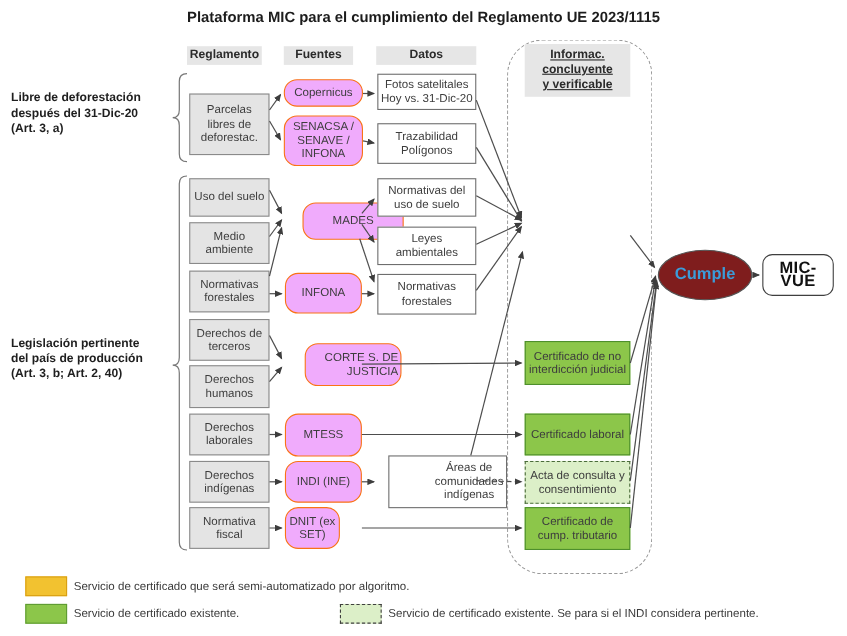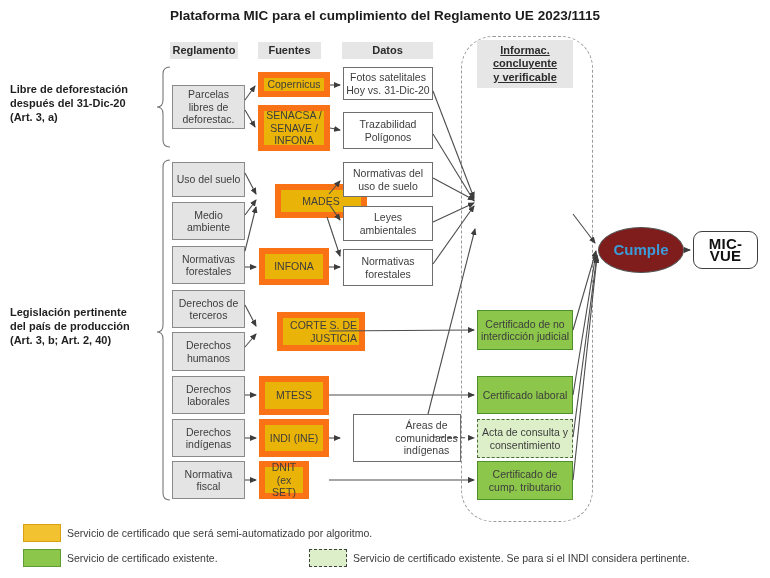--- a/index.html
+++ b/index.html
@@ -5,21 +5,21 @@
   html,body{margin:0;padding:0;background:#fff;}
   #canvas{position:relative;width:770px;height:578px;background:#fff;
     font-family:"Liberation Sans", sans-serif;overflow:hidden;}
   #title{position:absolute;top:8px;left:0;width:770px;text-align:center;
     font-size:13.5px;font-weight:bold;color:#1c1c1c;}
   .box{position:absolute;box-sizing:border-box;display:flex;align-items:center;
     justify-content:center;text-align:center;font-size:10.5px;line-height:12.5px;
     color:#3d3d3d;white-space:pre-line;padding:2px;}
   .hdr{background:#e6e6e6;font-weight:bold;color:#2b2b2b;font-size:11px;line-height:13.5px;}
   .req{background:#e4e4e4;border:1px solid #8a8a8a;}
-  .src{background:#eab308;border:6px solid #f97316;border-radius:0;}
+  .src{background:#f0abfc;border:1px solid #f97316;border-radius:12px;}
   .dat{background:#fff;border:1px solid #6e6e6e;}
   .cert-yellow{background:var(--yellow,#F2C230);border:1.3px solid #9c7e12;}
   .cert-green{background:var(--green,#8CC64A);border:1.3px solid #4E8F2C;}
   .cert-light{background:var(--light_green,#DCEFC8);border:1.5px dashed #4a6b3a;}
   .glabel{position:absolute;font-weight:bold;font-size:11px;line-height:14px;
     color:#1f1f1f;white-space:pre-line;}
   .ellipse{border-radius:50%;background:#7f1d1d;border:1.4px solid #555;
     font-weight:bold;font-size:15px;color:var(--blue,#3B9CD9);}
   .micvue{background:#fff;border:1.6px solid #3f3f3f;border-radius:9px;
     font-weight:bold;font-size:15px;color:#111;letter-spacing:.3px;}
@@ -47,21 +47,21 @@
 concluyente
 y verificable</div>
 
   <div class="glabel" style="left:10px;top:82px;width:145px;">Libre de deforestación
 después del 31-Dic-20
 (Art. 3, a)</div>
   <div class="glabel" style="left:10px;top:305px;width:148px;">Legislación pertinente
 del país de producción
 (Art. 3, b; Art. 2, 40)</div>
 
-  <div class="box req" style="left:172px;top:85px;width:73px;height:44px;">Parcelas libres de deforestac.</div>
+  <div class="box req" style="left:172px;top:85px;width:73px;height:56px;">Parcelas libres de deforestac.</div>
   <div class="box req" style="left:172px;top:162px;width:73px;height:35px;">Uso del suelo</div>
   <div class="box req" style="left:172px;top:202px;width:73px;height:38px;">Medio ambiente</div>
   <div class="box req" style="left:172px;top:246px;width:73px;height:38px;">Normativas forestales</div>
   <div class="box req" style="left:172px;top:290px;width:73px;height:38px;">Derechos de terceros</div>
   <div class="box req" style="left:172px;top:332px;width:73px;height:39px;">Derechos humanos</div>
   <div class="box req" style="left:172px;top:376px;width:73px;height:38px;">Derechos laborales</div>
   <div class="box req" style="left:172px;top:419px;width:73px;height:38px;">Derechos indígenas</div>
   <div class="box req" style="left:172px;top:461px;width:73px;height:38px;">Normativa fiscal</div>
 
   <div class="box src" style="left:258px;top:72px;width:72px;height:25px;">Copernicus</div>

